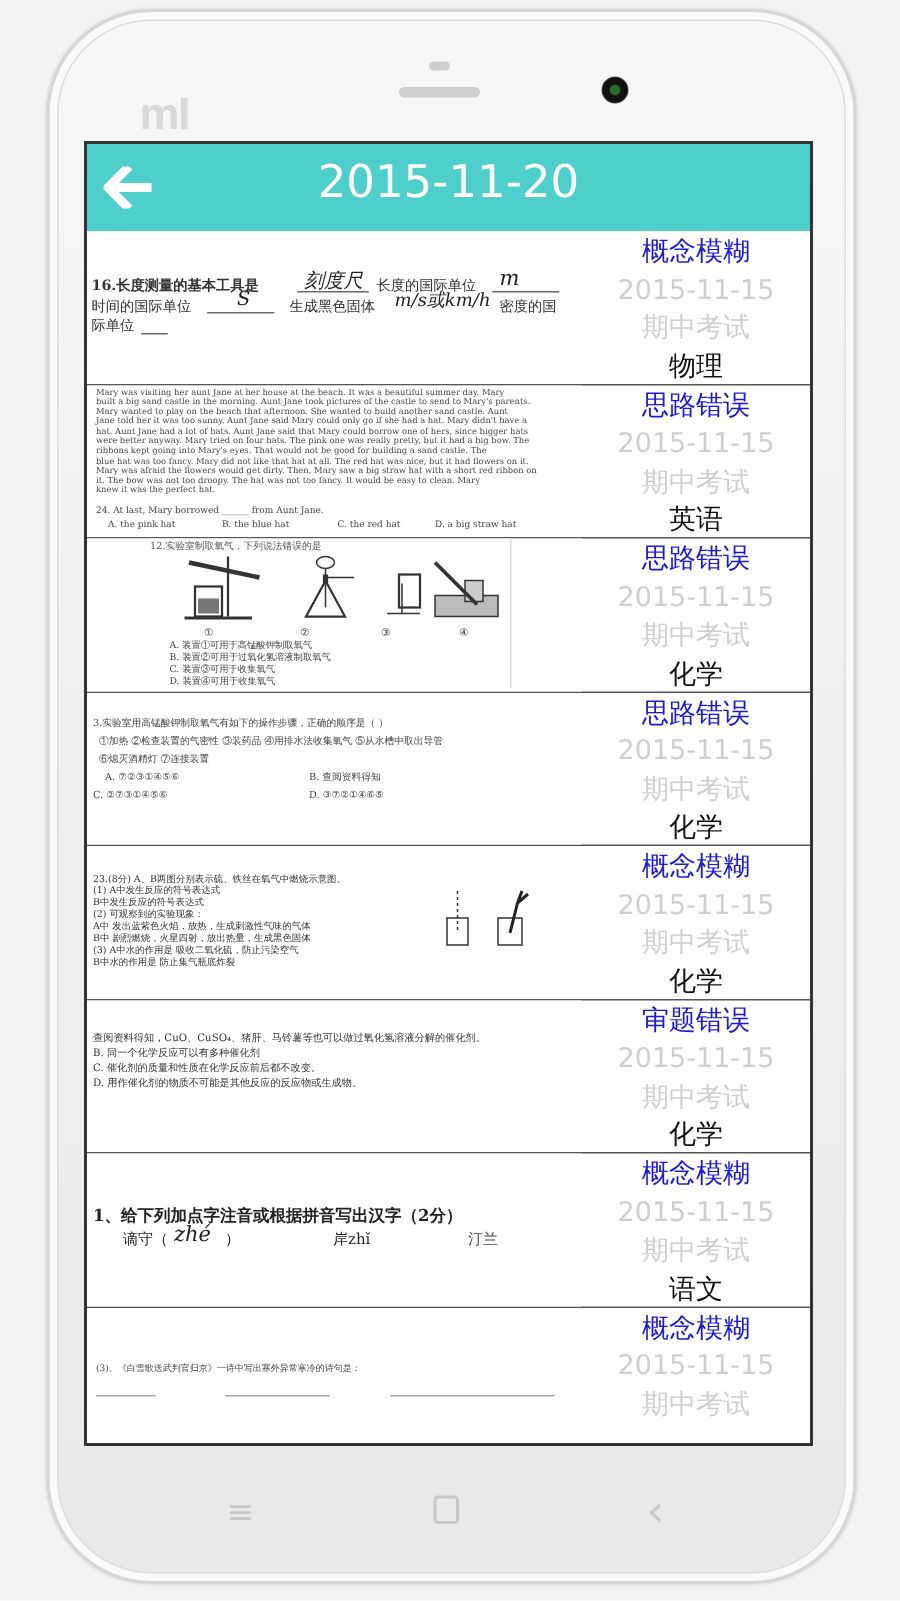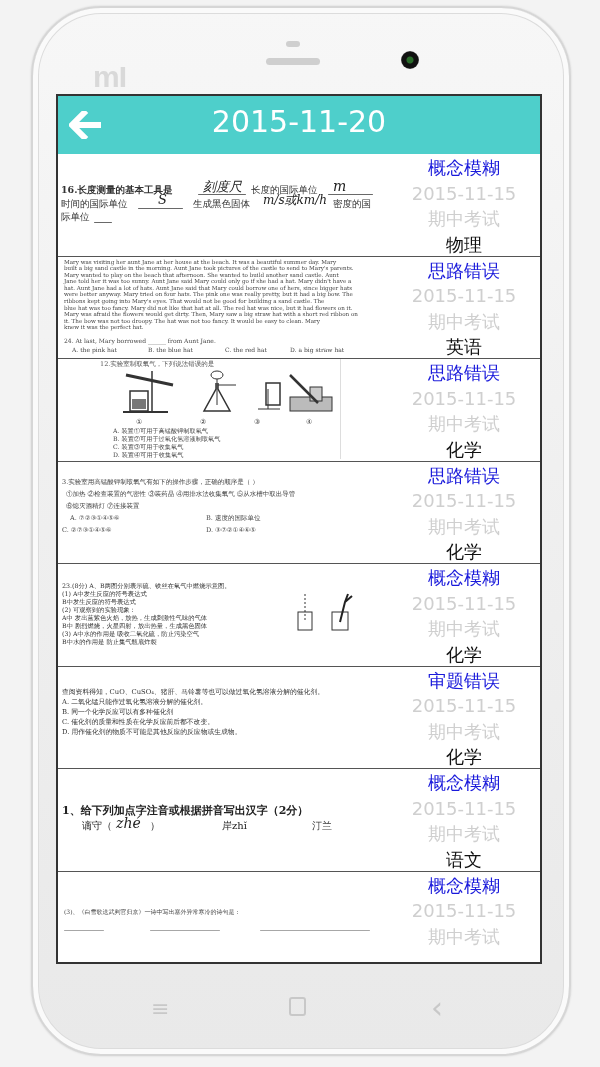--- a/index.html
+++ b/index.html
@@ -199,21 +199,21 @@
       </div>
     </div>
 
     <div class="row">
       <div class="thumb">
         <div class="scan" style="left:0;top:16px;width:328px;height:60px;">
           <span class="scan-text" style="left:4px;top:0;font-size:6.5px;color:#444;">3.实验室用高锰酸钾制取氧气有如下的操作步骤，正确的顺序是（ ）</span>
           <span class="scan-text" style="left:8px;top:12px;font-size:6.5px;color:#444;">①加热 ②检查装置的气密性 ③装药品 ④用排水法收集氧气 ⑤从水槽中取出导管</span>
           <span class="scan-text" style="left:8px;top:24px;font-size:6.5px;color:#444;">⑥熄灭酒精灯 ⑦连接装置</span>
           <span class="scan-text" style="left:12px;top:36px;font-size:6.5px;color:#444;">A. ⑦②③①④⑤⑥</span>
-          <span class="scan-text" style="left:148px;top:36px;font-size:6.5px;color:#444;">B. 速度的国际单位</span>
+          <span class="scan-text" style="left:148px;top:36px;font-size:6.5px;color:#444;">B. 查阅资料得知</span>
           <span class="scan-text" style="left:4px;top:48px;font-size:6.5px;color:#444;">C. ②⑦③①④⑤⑥</span>
           <span class="scan-text" style="left:148px;top:48px;font-size:6.5px;color:#444;">D. ③⑦②①④⑥⑤</span>
         </div>
       </div>
       <div class="meta">
         <span class="err">思路错误</span>
         <span class="date">2015-11-15</span>
         <span class="exam">期中考试</span>
         <span class="subj">化学</span>
       </div>
@@ -246,21 +246,20 @@
         <span class="exam">期中考试</span>
         <span class="subj">化学</span>
       </div>
     </div>
 
     <div class="row">
       <div class="thumb">
         <div class="scan" style="left:2px;top:20px;width:326px;height:62px;">
           <div class="scan-text" style="left:2px;top:0;font-size:6.8px;line-height:10px;color:#333;">
             <div>查阅资料得知，CuO、CuSO₄、猪肝、马铃薯等也可以做过氧化氢溶液分解的催化剂。</div>
-            <div>A. 二氧化锰只能作过氧化氢溶液分解的催化剂。</div>
             <div>B. 同一个化学反应可以有多种催化剂</div>
             <div>C. 催化剂的质量和性质在化学反应前后都不改变。</div>
             <div>D. 用作催化剂的物质不可能是其他反应的反应物或生成物。</div>
           </div>
         </div>
       </div>
       <div class="meta">
         <span class="err">审题错误</span>
         <span class="date">2015-11-15</span>
         <span class="exam">期中考试</span>

